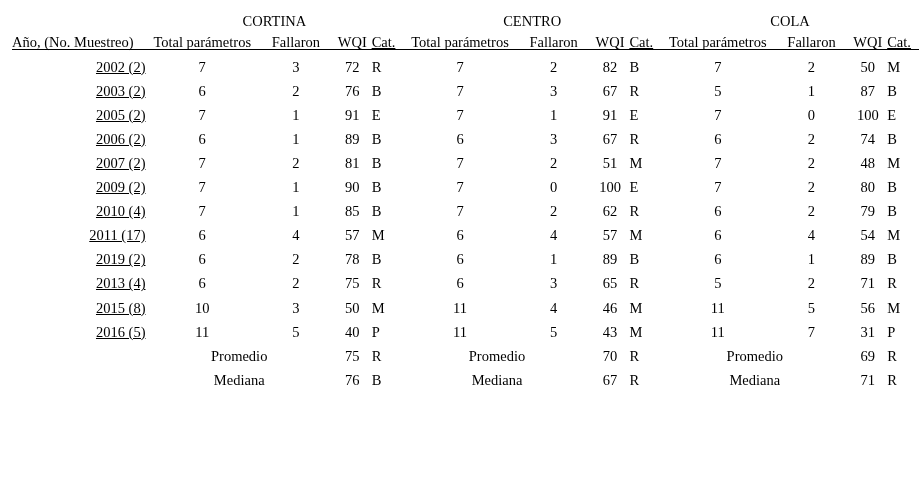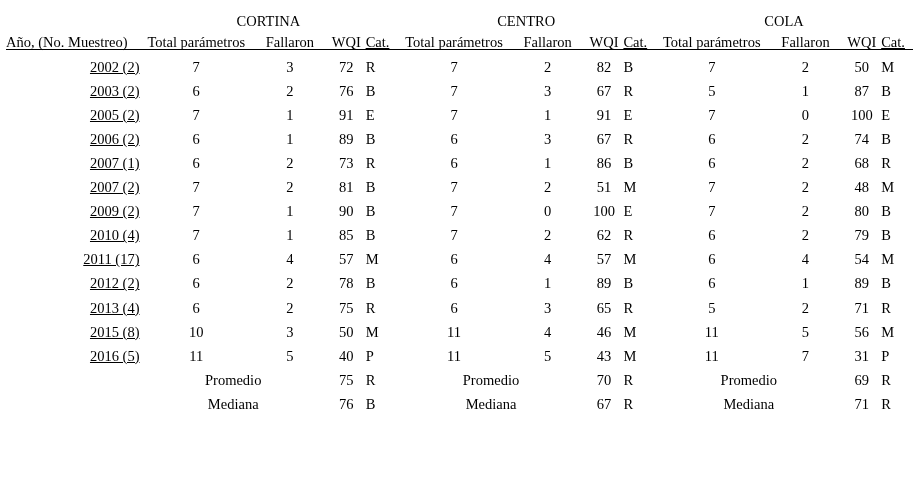--- a/index.html
+++ b/index.html
@@ -12,21 +12,21 @@
     height: 483px;
     font-family: "Liberation Serif", serif;
     color: #000000;
     overflow: hidden;
   }
   .sheet {
     position: relative;
     width: 921px;
     height: 483px;
     box-sizing: border-box;
-    padding: 6px 8px 0 6px;
+    padding: 6px 8px 0 12px;
   }
   table.wq {
     border-collapse: collapse;
     width: 907px;
     font-size: 14.5px;
     line-height: 1.0;
   }
   table.wq td, table.wq th {
     padding: 0;
     font-weight: normal;
@@ -194,35 +194,20 @@
           <td class="c-num">6</td>
           <td class="c-num">3</td>
           <td class="c-num">67</td>
           <td class="c-cat">R</td>
           <td class="c-num">6</td>
           <td class="c-num">2</td>
           <td class="c-num">74</td>
           <td class="c-cat">B</td>
         </tr>
         <tr class="datarow">
-          <td class="c-year">2007 (1)</td>
-          <td class="c-num">6</td>
-          <td class="c-num">2</td>
-          <td class="c-num">73</td>
-          <td class="c-cat">R</td>
-          <td class="c-num">6</td>
-          <td class="c-num">1</td>
-          <td class="c-num">86</td>
-          <td class="c-cat">B</td>
-          <td class="c-num">6</td>
-          <td class="c-num">2</td>
-          <td class="c-num">68</td>
-          <td class="c-cat">R</td>
-        </tr>
-        <tr class="datarow">
           <td class="c-year">2007 (2)</td>
           <td class="c-num">7</td>
           <td class="c-num">2</td>
           <td class="c-num">81</td>
           <td class="c-cat">B</td>
           <td class="c-num">7</td>
           <td class="c-num">2</td>
           <td class="c-num">51</td>
           <td class="c-cat">M</td>
           <td class="c-num">7</td>
@@ -269,21 +254,21 @@
           <td class="c-num">6</td>
           <td class="c-num">4</td>
           <td class="c-num">57</td>
           <td class="c-cat">M</td>
           <td class="c-num">6</td>
           <td class="c-num">4</td>
           <td class="c-num">54</td>
           <td class="c-cat">M</td>
         </tr>
         <tr class="datarow">
-          <td class="c-year">2012 (2)</td>
+          <td class="c-year">2019 (2)</td>
           <td class="c-num">6</td>
           <td class="c-num">2</td>
           <td class="c-num">78</td>
           <td class="c-cat">B</td>
           <td class="c-num">6</td>
           <td class="c-num">1</td>
           <td class="c-num">89</td>
           <td class="c-cat">B</td>
           <td class="c-num">6</td>
           <td class="c-num">1</td>

